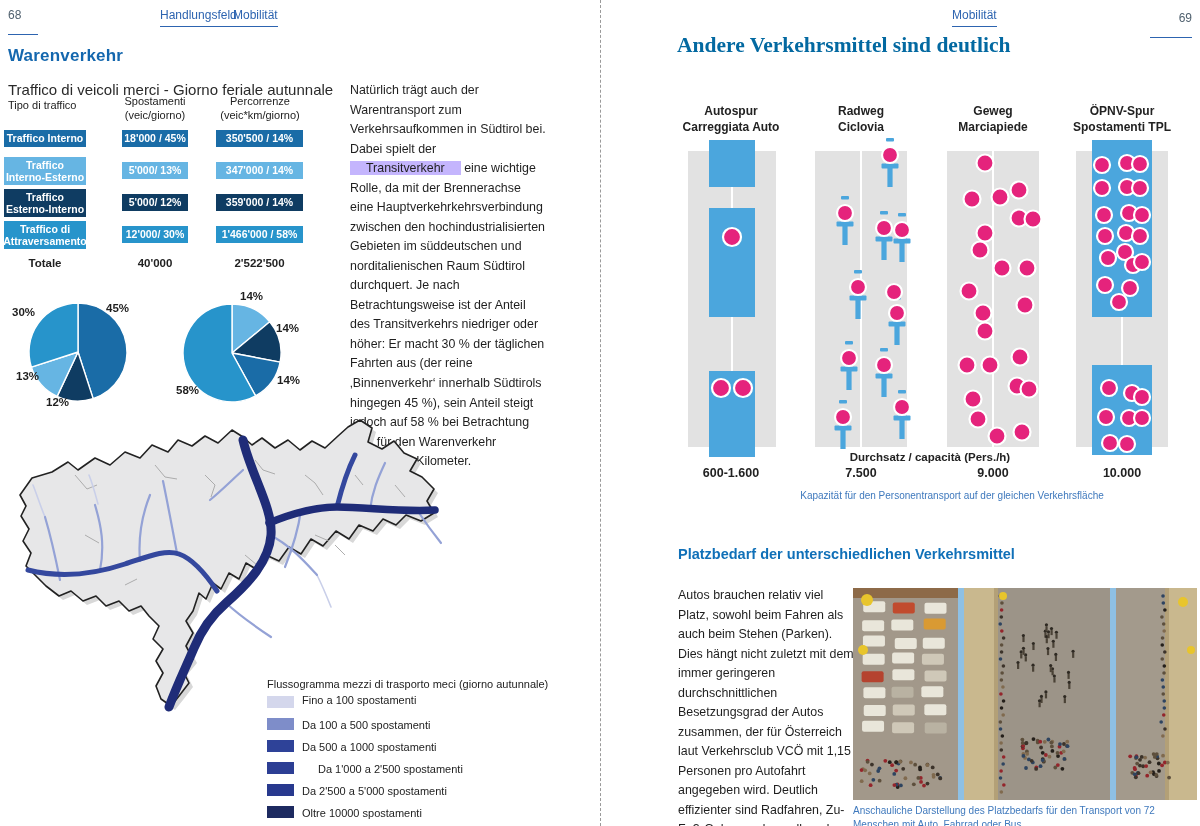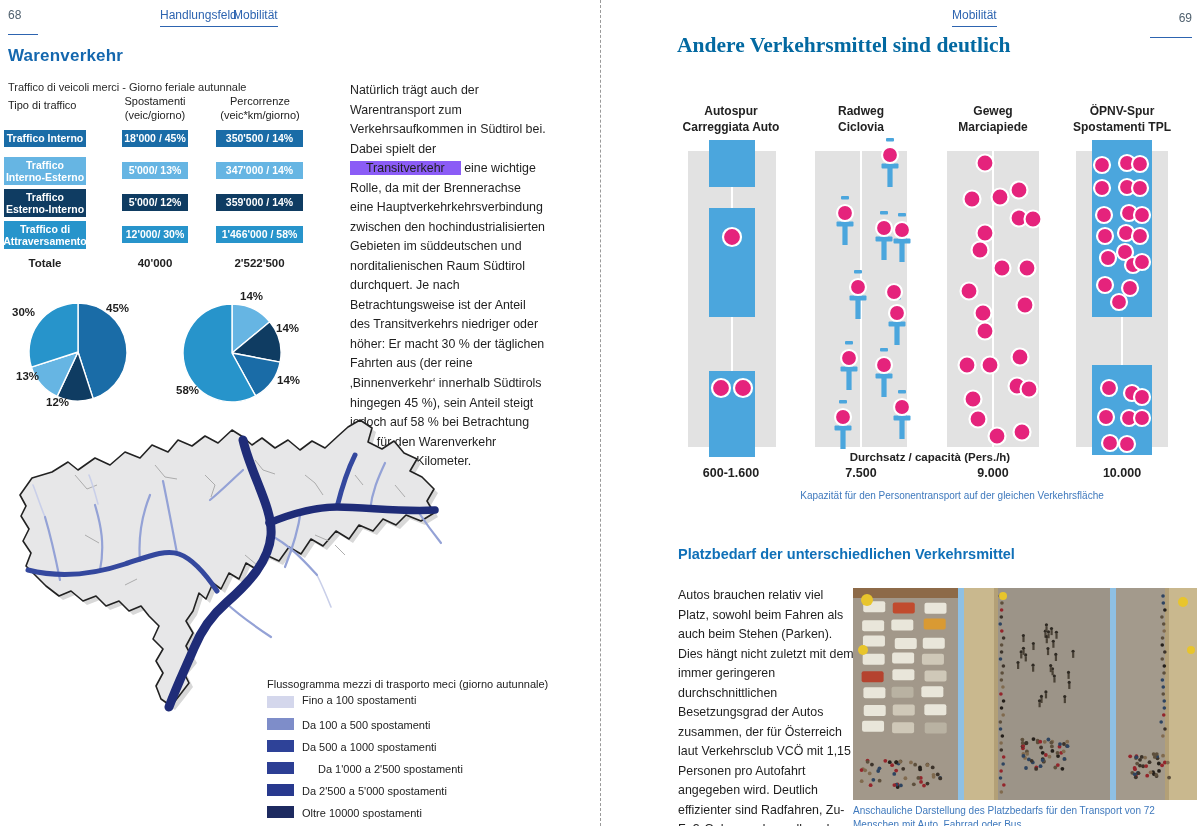--- a/index.html
+++ b/index.html
@@ -2,28 +2,28 @@
 <html><head>
 <meta charset="utf-8">
 <style>
   html,body{margin:0;padding:0;background:#fff;}
   #spread{position:relative;width:1200px;height:826px;background:#fff;overflow:hidden;
           font-family:"Liberation Sans",sans-serif;color:#1f1f1f;}
   .abs{position:absolute;}
   .pagelink{font-size:12px;color:#2d64b0;border-bottom:1.6px solid #2d64b0;padding-bottom:4px;}
   .pagenum{font-size:12px;color:#50616f;border-bottom:1.6px solid #2d64b0;padding-bottom:12px;}
   .h-left{font-size:17px;font-weight:700;color:#1467ae;letter-spacing:.2px;}
-  .subtle{font-size:11px;color:#2a2a2a;}
+  .subtle{font-size:15px;color:#2a2a2a;}
   .thead{font-size:11px;color:#222;white-space:pre-line;line-height:1.25;}
   .tbox{color:#fff;font-weight:700;font-size:10.5px;display:flex;align-items:center;justify-content:center;
         text-align:center;white-space:pre-line;line-height:1.18;}
   .trow-total{font-size:11.5px;font-weight:600;color:#222;text-align:center;}
   .pielabel{font-size:11.5px;font-weight:600;color:#1f1f1f;}
   .bodytext{font-size:12.4px;line-height:1.575;color:#1f1f1f;text-align:left;}
-  .hl{background:#8b5cf6;padding:0 16px;}
+  .hl{background:#c4b5fd;padding:0 16px;}
   .lg-title{font-size:11px;color:#222;}
   .lg-label{font-size:11px;color:#222;}
   .lgsw{width:27px;height:12px;}
   .serif-title{font-family:"Liberation Serif",serif;font-size:21.5px;line-height:1.25;font-weight:700;color:#0369a1;}
   .cap-head{font-size:12px;font-weight:600;color:#222;text-align:center;line-height:1.3;}
   .cap-val{font-size:12.5px;font-weight:600;color:#222;text-align:center;}
   .cap-axis{font-size:11.5px;font-weight:600;color:#222;text-align:center;}
   .bluecap{font-size:10px;color:#3f79bd;line-height:1.35;}
   .h2-right{font-size:14.5px;font-weight:700;color:#1070b8;}
   .divider{border-left:1.6px dashed #9a9a9a;}

